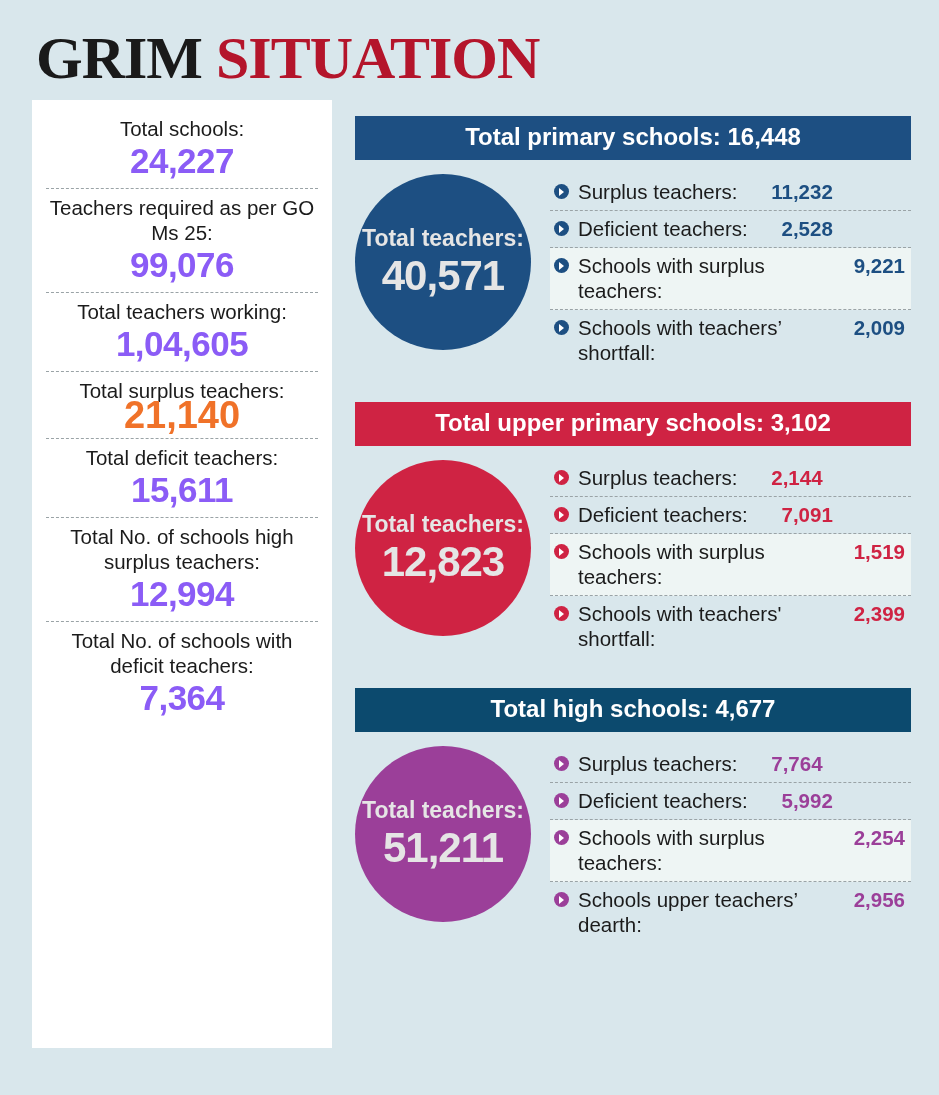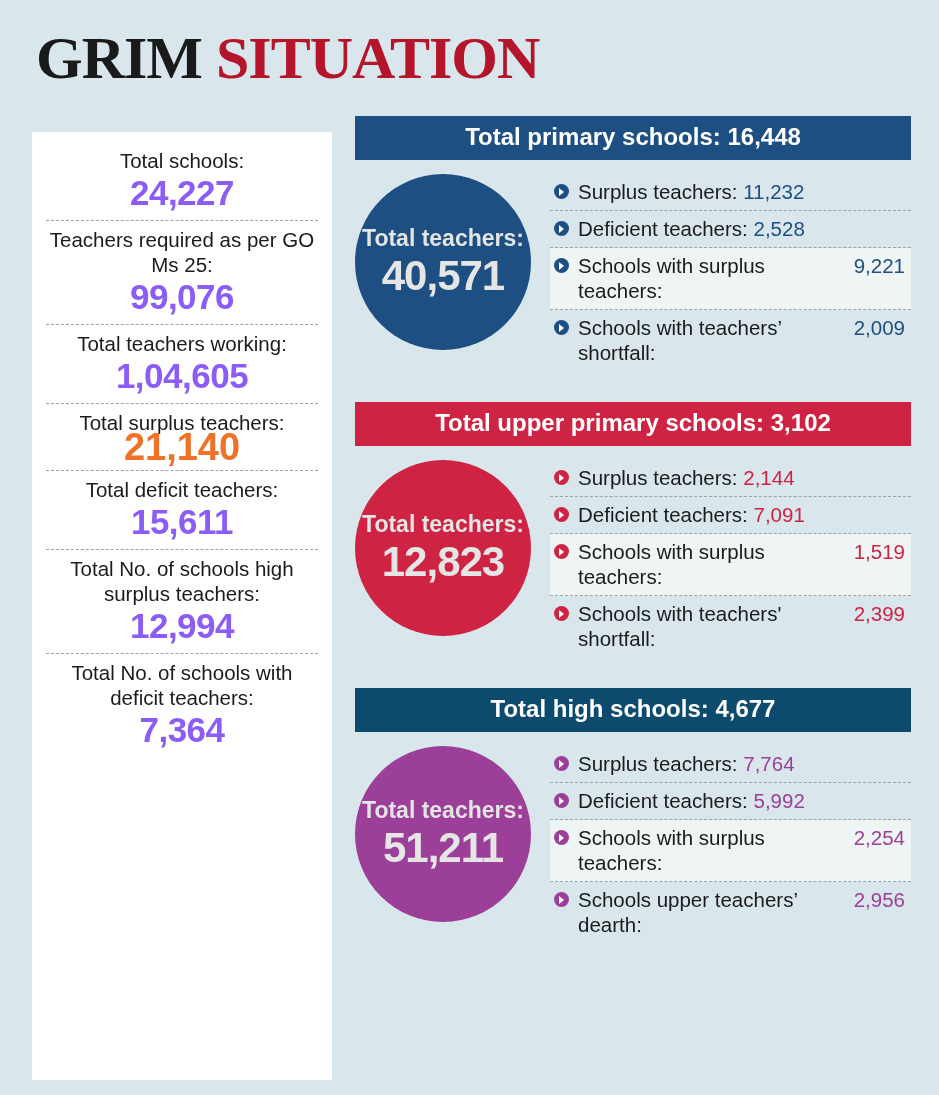--- a/index.html
+++ b/index.html
@@ -19,21 +19,21 @@
     font-weight:bold;
     font-size:60px;
     letter-spacing:-1px;
     white-space:nowrap;
   }
   .title .t1{color:#1a1a1a;}
   .title .t2{color:#b4152b;}
 
   
   .left-panel{
-    position:absolute;left:32px;top:132px;
+    position:absolute;left:32px;top:100px;
     width:300px;height:948px;
     background:#ffffff;
     box-sizing:border-box;
     padding:10px 14px 8px 14px;
   }
   .lblock{
     text-align:center;
     padding:6px 0 7px 0;
     border-bottom:1px dashed #9aa3a6;
   }
@@ -108,21 +108,21 @@
     margin:5px 9px 0 0;
     position:relative;
   }
   .bullet:after{
     content:"";position:absolute;left:5px;top:3.5px;
     border-left:5px solid #fff;
     border-top:4px solid transparent;
     border-bottom:4px solid transparent;
   }
   .item .txt{color:#1b1b1b;}
-  .item .num{font-weight:normal;}
+  .item .num{font-weight:bold;margin-left:28px;}
 
   
   .blue .sec-head{background:#1d4f82;}
   .blue .circle{background:#1d4f82;}
   .blue .bullet{background:#1d4f82;}
   .blue .num{color:#1d4f82;}
 
   .red .sec-head{background:#cf2343;}
   .red .circle{background:#cf2343;}
   .red .bullet{background:#cf2343;}

